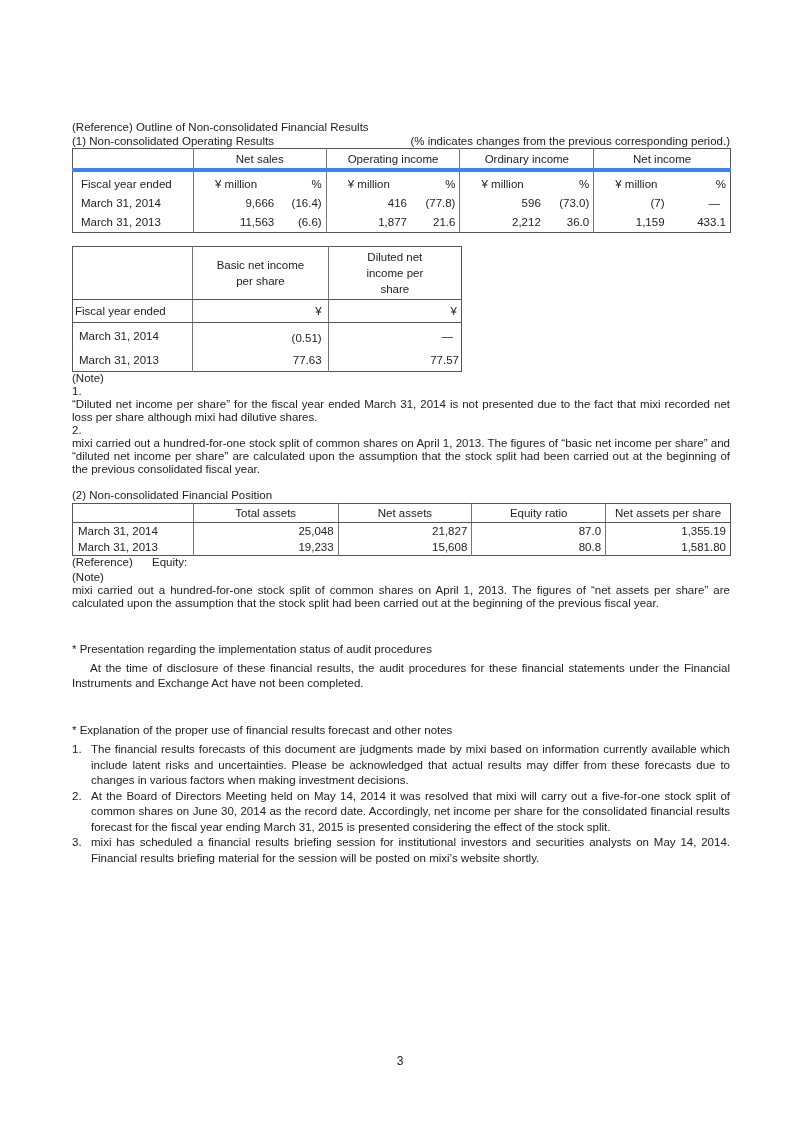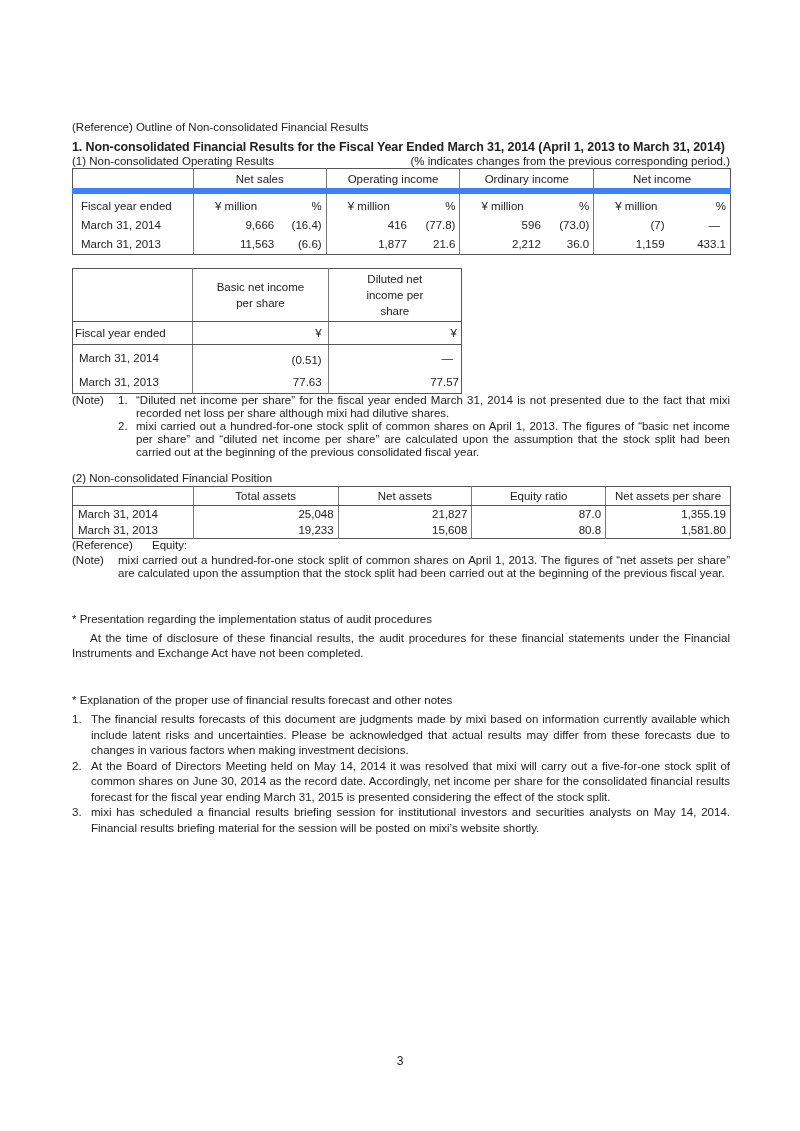--- a/index.html
+++ b/index.html
@@ -8,37 +8,37 @@
     font-family: "Liberation Sans", sans-serif; color: #222; font-size: 11.5px;
   }
   .page { position: absolute; left: 72px; top: 88px; width: 658px; }
   .line { line-height: 15px; white-space: nowrap; margin-top: 32px; }
   .title { font-weight: bold; font-size: 12.5px; margin-top: 5px; letter-spacing: -0.1px; }
   .subhead { display: flex; justify-content: space-between; line-height: 13px; }
   table { border-collapse: collapse; font-size: 11.5px; }
   td, th { font-weight: normal; padding: 0 4px; white-space: nowrap; }
   
   .t1 { width: 659px; border: 1px solid #555; }
-  .t1 th { border-left: 1px solid #777; border-bottom: 6px solid #3b82f6; text-align: center; height: 19px; }
+  .t1 th { border-left: 1px solid #777; border-bottom: 4px solid #3b82f6; text-align: center; height: 19px; }
   .t1 th:first-child { border-left: none; }
   .t1 td { height: 19px; line-height: 17px; }
   .t1 td.grp { border-left: 1px solid #777; }
   .t1 tr.unit td { padding-top: 3px; }
   .r { text-align: right; }
   .c { text-align: center; }
   .l { text-align: left; padding-left: 8px; }
   
   .t2 { width: 390px; border: 1px solid #555; margin-top: 13px; }
   .t2 th { border-left: 1px solid #777; border-bottom: 1px solid #555; text-align: center; line-height: 16px; padding: 2px 4px; }
   .t2 th:first-child { border-left: none; }
   .t2 td { border-left: 1px solid #777; height: 22px; }
   .t2 td:first-child { border-left: none; }
   .t2 tr.unit td { border-bottom: 1px solid #555; }
   
-  .note { display: flex; line-height: 13px; text-align: justify; }
+  .note { display: flex; line-height: 13px; text-align: justify; flex-direction: column; }
   .note .lbl { width: 46px; flex: none; }
   .note .num { width: 18px; flex: none; }
   .note .txt { flex: 1; }
   
   .t3 { width: 659px; border: 1px solid #555; margin-top: 1px; }
   .t3 th { border-left: 1px solid #777; border-bottom: 1px solid #555; text-align: center; height: 18px; }
   .t3 th:first-child { border-left: none; }
   .t3 td { border-left: 1px solid #777; height: 16px; line-height: 15px; }
   .t3 td:first-child { border-left: none; padding-left: 5px; }
   .para { line-height: 15px; text-align: justify; }
@@ -46,21 +46,20 @@
   .list-item .num { width: 19px; flex: none; }
   .list-item .txt { flex: 1; }
   .pagenum { position: absolute; left: 0; width: 800px; top: 1054px; text-align: center; font-size: 12px; }
 </style>
 </head>
 <body>
 
 <div class="page">
 
   <div class="line">(Reference) Outline of Non-consolidated Financial Results</div>
-  <div class="line title">1. Non-consolidated Financial Results for the Fiscal Year Ended March 31, 2014 (April 1, 2013 to March 31, 2014)</div>
 
   <div class="subhead">
     <span>(1)  Non-consolidated Operating Results</span>
     <span>(% indicates changes from the previous corresponding period.)</span>
   </div>
 
   <table class="t1">
     <colgroup>
       <col style="width:121px">
         <col style="width:85px">

